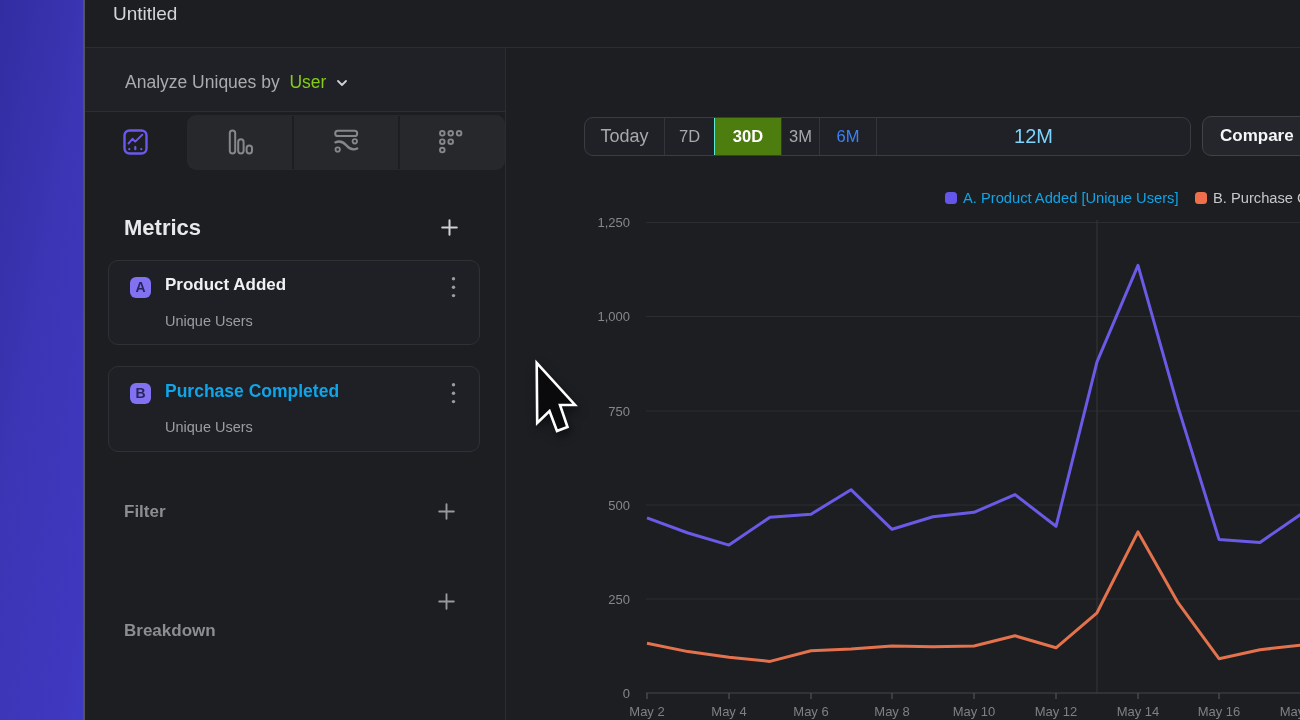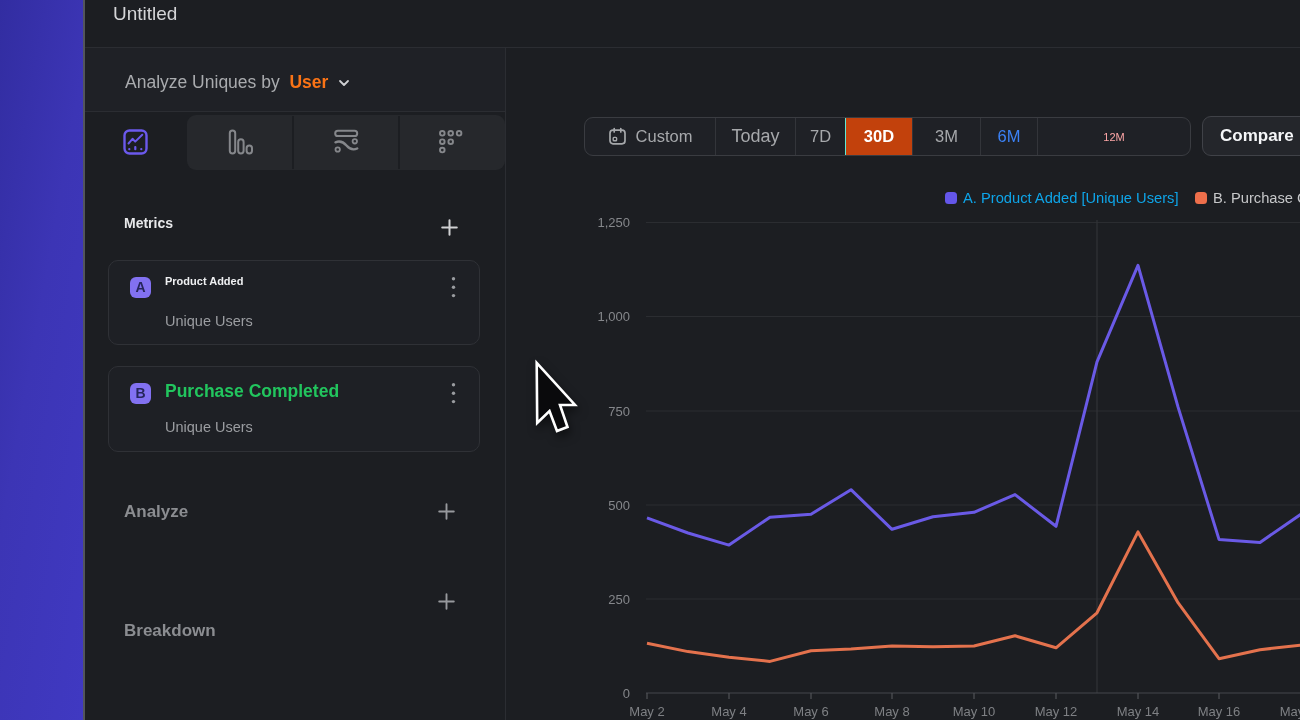--- a/index.html
+++ b/index.html
@@ -15,21 +15,21 @@
   <div class="abs" style="left:0;top:0;width:84px;height:720px;
     background:linear-gradient(100deg,#322da1 0%,#3c35b5 45%,#4039c2 100%);"></div>
   <div class="abs" style="left:83px;top:0;width:2px;height:720px;background:#53555c;"></div>
 
   <div class="abs" style="left:85px;top:0;width:1215px;height:48px;background:#1c1e22;border-bottom:1px solid #2b2d32;"></div>
   <div class="abs" style="left:113px;top:3px;font-size:19px;font-weight:400;color:#d4d5d7;">Untitled</div>
 
   <div class="abs" style="left:505px;top:48px;width:1px;height:672px;background:#2b2d32;"></div>
 
   <div class="abs" style="left:85px;top:48px;width:420px;height:64px;background:#1f2126;border-bottom:1px solid #2b2d32;"></div>
-  <div class="abs" style="left:125px;top:72px;font-size:17.5px;color:#a9abae;">Analyze Uniques by&nbsp; <span style="color:#f97316;font-weight:700;">User</span>
+  <div class="abs" style="left:125px;top:72px;font-size:17.5px;color:#a9abae;">Analyze Uniques by&nbsp; <span style="color:#84cc16;font-weight:400;">User</span>
     <svg width="14" height="14" viewBox="0 0 14 14" style="vertical-align:-2px;margin-left:4px;">
         <path d="M3 5l4 4 4-4" fill="none" stroke="#cfd0d3" stroke-width="1.8" stroke-linecap="round" stroke-linejoin="round"></path>
       </svg>
   </div>
 
   <div class="abs" style="left:187px;top:115px;width:318px;height:55px;background:#26282c;border-radius:9px;"></div>
   <div class="abs" style="left:292px;top:116px;width:2px;height:53px;background:#1c1e22;"></div>
   <div class="abs" style="left:398px;top:116px;width:2px;height:53px;background:#1c1e22;"></div>
 
   <svg class="abs" style="left:123px;top:129px;" width="25" height="26" viewBox="0 0 25 26">
@@ -55,67 +55,61 @@
 
   <svg class="abs" style="left:438px;top:129px;" width="25" height="26" viewBox="0 0 25 26">
     <circle cx="4.3" cy="4.3" r="2.3" fill="none" stroke="#85878b" stroke-width="1.9"></circle>
     <circle cx="12.7" cy="4.3" r="2.3" fill="none" stroke="#85878b" stroke-width="1.9"></circle>
     <circle cx="21.1" cy="4.3" r="2.3" fill="none" stroke="#85878b" stroke-width="1.9"></circle>
     <circle cx="4.3" cy="12.7" r="2.3" fill="none" stroke="#85878b" stroke-width="1.9"></circle>
     <circle cx="12.7" cy="12.7" r="2.3" fill="none" stroke="#85878b" stroke-width="1.9"></circle>
     <circle cx="4.3" cy="21.1" r="2.3" fill="none" stroke="#85878b" stroke-width="1.9"></circle>
   </svg>
 
-  <div class="abs" style="left:124px;top:215px;font-size:14px;font-weight:700;color:#e8e9eb;">Metrics</div>
+  <div class="abs" style="left:124px;top:215px;font-size:22px;font-weight:700;color:#e8e9eb;">Metrics</div>
   <svg class="abs" style="left:441px;top:219px;" width="17" height="17" viewBox="0 0 17 17">
       <path d="M8.5 1.2v14.6M1.2 8.5h14.6" stroke="#d0d1d3" stroke-width="2" stroke-linecap="round"></path>
     </svg>
 
   <div class="abs" style="left:108px;top:260px;width:372px;height:85px;background:#1e2025;border:1px solid #2f3136;border-radius:10px;"></div>
   <div class="abs" style="left:130px;top:277px;width:21px;height:21px;border-radius:6px;background:#8271f1;color:#26265c;font-size:14px;font-weight:700;text-align:center;line-height:21px;">A</div>
-  <div class="abs" style="left:165px;top:274.5px;font-size:11px;font-weight:700;color:#eff0f2;">Product Added</div>
+  <div class="abs" style="left:165px;top:274.5px;font-size:17px;font-weight:700;color:#eff0f2;">Product Added</div>
   <div class="abs" style="left:165px;top:313px;font-size:14.5px;color:#9b9da1;">Unique Users</div>
   <svg class="abs" style="left:451px;top:276px;" width="5" height="23" viewBox="0 0 5 23">
     <circle cx="2.5" cy="2.8" r="1.7" fill="#9a9ca0"></circle>
       <circle cx="2.5" cy="11.2" r="1.7" fill="#9a9ca0"></circle>
       <circle cx="2.5" cy="19.6" r="1.7" fill="#9a9ca0"></circle>
   </svg>
 
   <div class="abs" style="left:108px;top:366px;width:372px;height:86px;background:#1e2025;border:1px solid #2f3136;border-radius:10px;"></div>
   <div class="abs" style="left:130px;top:383px;width:21px;height:21px;border-radius:6px;background:#8271f1;color:#26265c;font-size:14px;font-weight:700;text-align:center;line-height:21px;">B</div>
-  <div class="abs" style="left:165px;top:381px;font-size:17.5px;font-weight:700;color:#22c55e;">Purchase Completed</div>
+  <div class="abs" style="left:165px;top:381px;font-size:17.5px;font-weight:700;color:#0ea5e9;">Purchase Completed</div>
   <div class="abs" style="left:165px;top:418.5px;font-size:14.5px;color:#9b9da1;">Unique Users</div>
   <svg class="abs" style="left:451px;top:382px;" width="5" height="23" viewBox="0 0 5 23">
     <circle cx="2.5" cy="2.8" r="1.7" fill="#9a9ca0"></circle>
       <circle cx="2.5" cy="11.2" r="1.7" fill="#9a9ca0"></circle>
       <circle cx="2.5" cy="19.6" r="1.7" fill="#9a9ca0"></circle>
   </svg>
 
-  <div class="abs" style="left:124px;top:501.5px;font-size:17px;font-weight:700;color:#8b8d91;">Analyze</div>
+  <div class="abs" style="left:124px;top:501.5px;font-size:17px;font-weight:700;color:#8b8d91;">Filter</div>
   <svg class="abs" style="left:438px;top:503px;" width="17" height="17" viewBox="0 0 17 17">
       <path d="M8.5 1.2v14.6M1.2 8.5h14.6" stroke="#97999d" stroke-width="1.9" stroke-linecap="round"></path>
     </svg>
   <div class="abs" style="left:124px;top:621px;font-size:17px;font-weight:700;color:#8b8d91;">Breakdown</div>
   <svg class="abs" style="left:438px;top:593px;" width="17" height="17" viewBox="0 0 17 17">
       <path d="M8.5 1.2v14.6M1.2 8.5h14.6" stroke="#97999d" stroke-width="1.9" stroke-linecap="round"></path>
     </svg>
 
   <div class="abs" style="left:584px;top:117px;width:607px;height:39px;background:#1f2126;border:1px solid #3a3c41;border-radius:9px;display:flex;align-items:stretch;overflow:hidden;">
-    <div style="width:131px;border-right:1px solid #33353a;display:flex;align-items:center;justify-content:center;color:#a6a8ab;font-size:16.5px;">
-      <svg width="19" height="19" viewBox="0 0 19 19" style="margin-right:9px;">
-        <rect x="2" y="3.2" width="15" height="13.6" rx="3" fill="none" stroke="#a6a8ab" stroke-width="1.7"></rect>
-        <path d="M6.2 1.5v3.4M12.8 1.5v3.4" stroke="#a6a8ab" stroke-width="1.7" stroke-linecap="round"></path>
-        <rect x="5.2" y="10.4" width="3.4" height="3.4" rx="0.8" fill="none" stroke="#a6a8ab" stroke-width="1.4"></rect>
-      </svg>Custom</div>
     <div style="width:80px;border-right:1px solid #33353a;display:flex;align-items:center;justify-content:center;color:#a6a8ab;font-size:18px;">Today</div>
     <div style="width:50px;border-right:1px solid #5eead4;display:flex;align-items:center;justify-content:center;color:#a6a8ab;font-size:16.5px;">7D</div>
-    <div style="width:67px;border-right:1px solid #33353a;display:flex;align-items:center;justify-content:center;color:#ffffff;font-size:16.5px;font-weight:700;background:#c2410c;">30D</div>
-    <div style="width:68px;border-right:1px solid #33353a;display:flex;align-items:center;justify-content:center;color:#a6a8ab;font-size:16.5px;">3M</div>
+    <div style="width:67px;border-right:1px solid #33353a;display:flex;align-items:center;justify-content:center;color:#ffffff;font-size:16.5px;font-weight:700;background:#4d7c0f;">30D</div>
+    <div style="width:38px;border-right:1px solid #33353a;display:flex;align-items:center;justify-content:center;color:#a6a8ab;font-size:16.5px;">3M</div>
     <div style="width:57px;border-right:1px solid #33353a;display:flex;align-items:center;justify-content:center;color:#3b82f6;font-size:16.5px;">6M</div>
-    <div style="flex:1;display:flex;align-items:center;justify-content:center;color:#fca5a5;font-size:11px;">12M</div>
+    <div style="flex:1;display:flex;align-items:center;justify-content:center;color:#7dd3fc;font-size:20px;">12M</div>
   </div>
 
   <div class="abs" style="left:1202px;top:116px;width:112px;height:40px;background:#24262b;border:1px solid #404248;border-radius:9px;color:#f5f6f8;font-size:17px;font-weight:700;line-height:38px;padding-left:17px;">Compare</div>
 
   <div class="abs" style="left:945px;top:192px;width:12px;height:12px;border-radius:3.5px;background:#6456ea;"></div>
   <div class="abs" style="left:963px;top:190px;font-size:14.7px;color:#0ea5e9;">A. Product Added [Unique Users]</div>
   <div class="abs" style="left:1195px;top:192px;width:12px;height:12px;border-radius:3.5px;background:#ee6f4b;"></div>
   <div class="abs" style="left:1213px;top:190px;font-size:14.7px;color:#c6c7c9;white-space:nowrap;">B. Purchase Completed [Uni</div>
 
   <svg class="abs" style="left:560px;top:200px;" width="740" height="520" viewBox="560 200 740 520">

